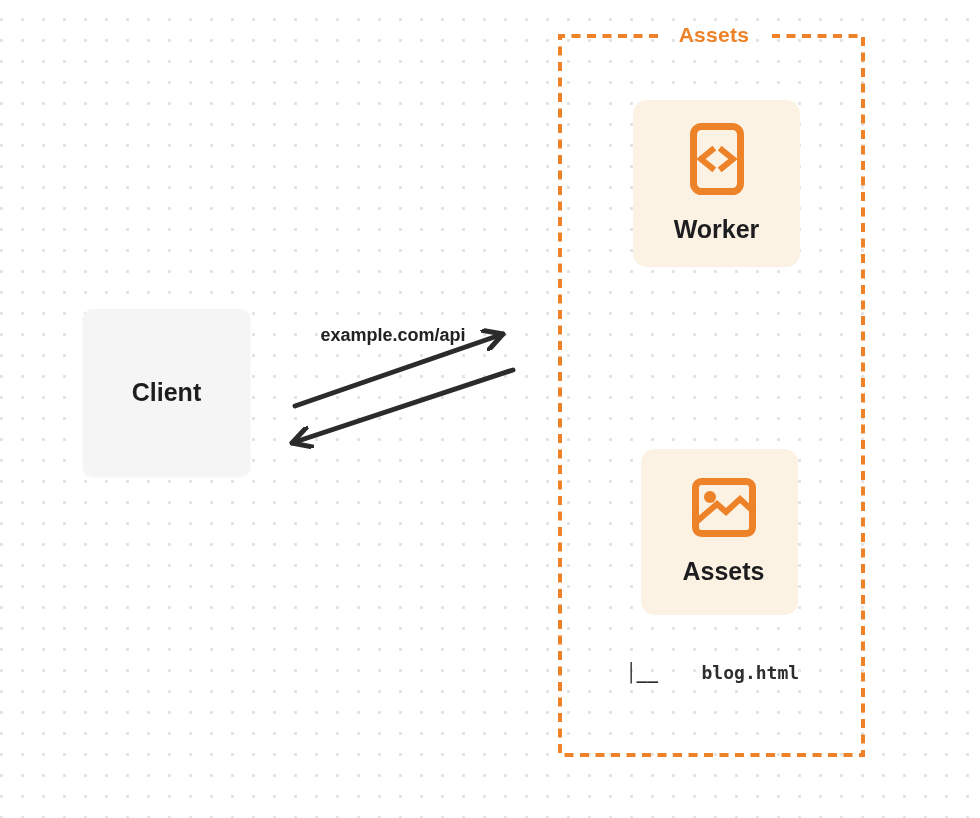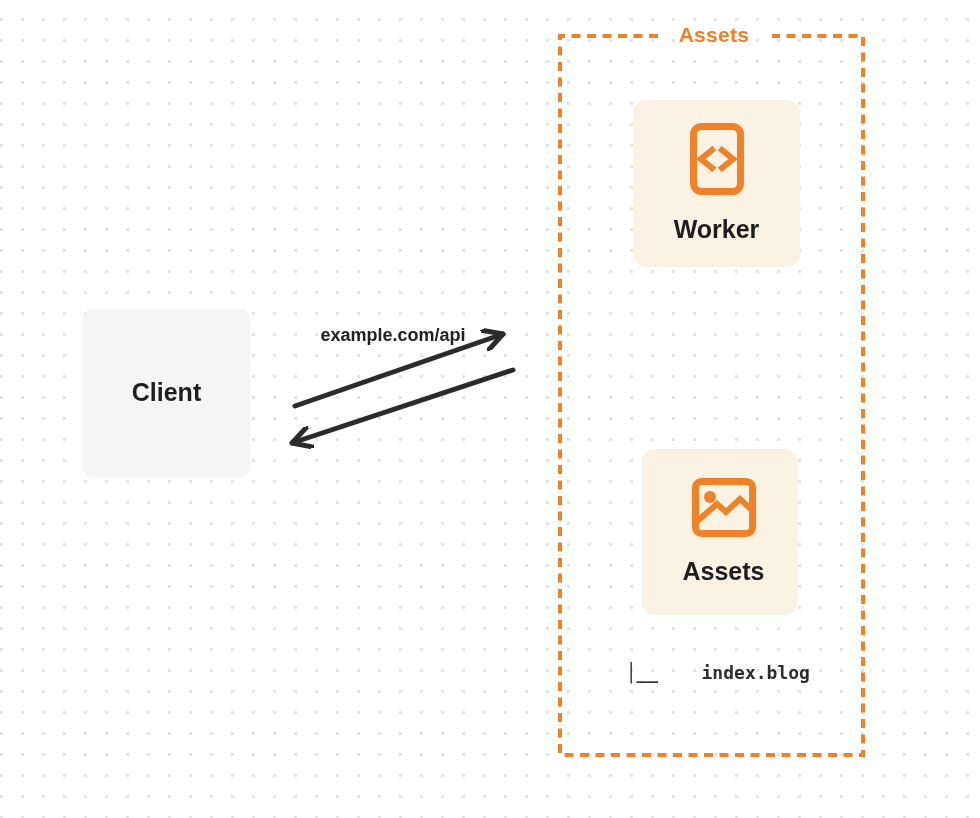--- a/index.html
+++ b/index.html
@@ -122,17 +122,17 @@
         </clipPath>
       </defs>
       <rect class="icon-stroke" x="3.5" y="3.5" width="57" height="52" rx="6" stroke-width="7"></rect>
       <circle class="icon-fill" cx="18" cy="19" r="6"></circle>
       <path class="icon-stroke" clip-path="url(#imgclip)" d="M3,45 L25,26 L34,34 L48,21 L61,33" stroke-width="6" stroke-linejoin="miter"></path>
     </svg>
     <span class="node-label">Assets</span>
   </div>
 
   <div class="file-tree">
-    <div class="tree-line">  │__    index.blog</div>
+    <div class="tree-line">  │__    blog.html</div>
     
   </div>
 
 </div>
 
 </body></html>

